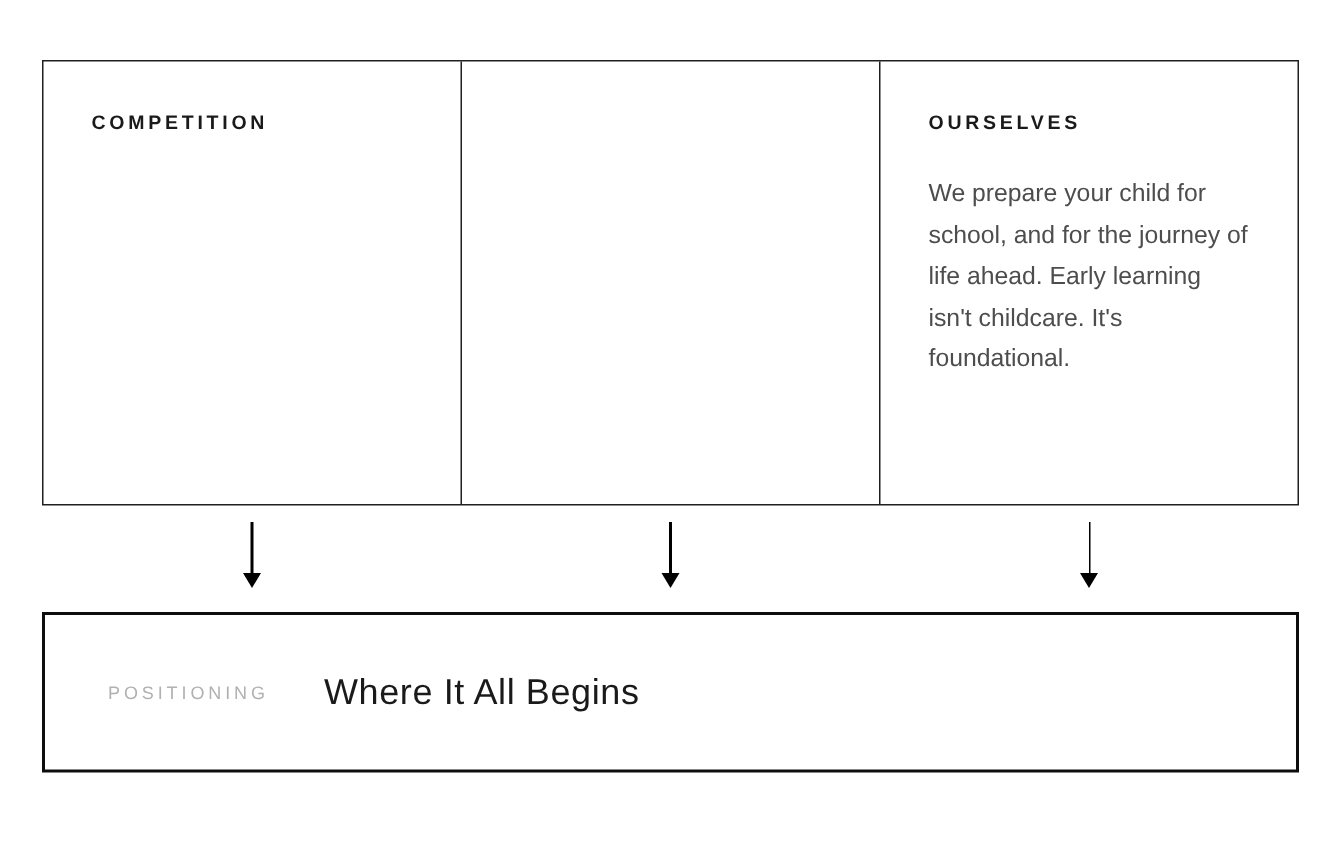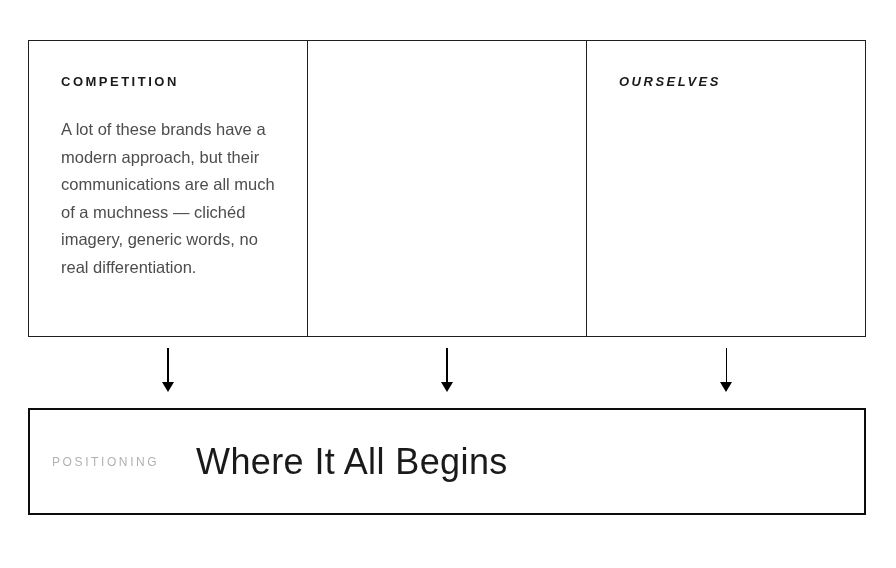--- a/index.html
+++ b/index.html
@@ -20,21 +20,21 @@
     width: 838px;
     height: 297px;
     border: 1px solid #1f1f1f;
     background: #ffffff;
   }
   .col {
     flex: 1 1 0;
     padding: 33px 32px 0 32px;
     border-right: 1px solid #1f1f1f;
   }
-  .col:last-child { border-right: none; font-style: italic; }
+  .col:last-child { border-right: none; }
   .col-heading {
     font-size: 13px;
     font-weight: 700;
     letter-spacing: 2.5px;
     line-height: 16px;
     color: #1a1a1a;
   }
   .col-body {
     margin-top: 26px;
     font-size: 16.5px;
@@ -75,51 +75,51 @@
     border-top: 10px solid #000000;
   }
   
   .positioning-box {
     display: flex;
     align-items: center;
     width: 838px;
     height: 107px;
     border: 2px solid #0d0d0d;
     background: #ffffff;
-    padding-left: 22px;
+    padding-left: 42px;
   }
   .positioning-label {
     width: 144px;
     flex: 0 0 144px;
     font-size: 12px;
     font-weight: 400;
     letter-spacing: 2.6px;
     color: #b1b1b1;
   }
   .positioning-title {
-    font-size: 36px;
+    font-size: 24px;
     font-weight: 400;
     letter-spacing: 0.4px;
     color: #1a1a1a;
   }
 </style>
 </head>
 <body>
 
 <div class="canvas">
 
   <div class="compare-box">
     <div class="col">
       <div class="col-heading">COMPETITION</div>
-      <div class="col-body">A lot of these brands have a modern approach, but their communications are all much of a muchness — clichéd imagery, generic words, no real differentiation.</div>
     </div>
     <div class="col">
     </div>
     <div class="col">
       <div class="col-heading">OURSELVES</div>
+      <div class="col-body">We prepare your child for school, and for the journey of life ahead. Early learning isn't childcare. It's foundational.</div>
     </div>
   </div>
 
   <div class="arrows-row">
     <div class="arrow-cell">
       <div class="down-arrow">
         <div class="shaft"></div>
         <div class="head"></div>
       </div>
     </div>

